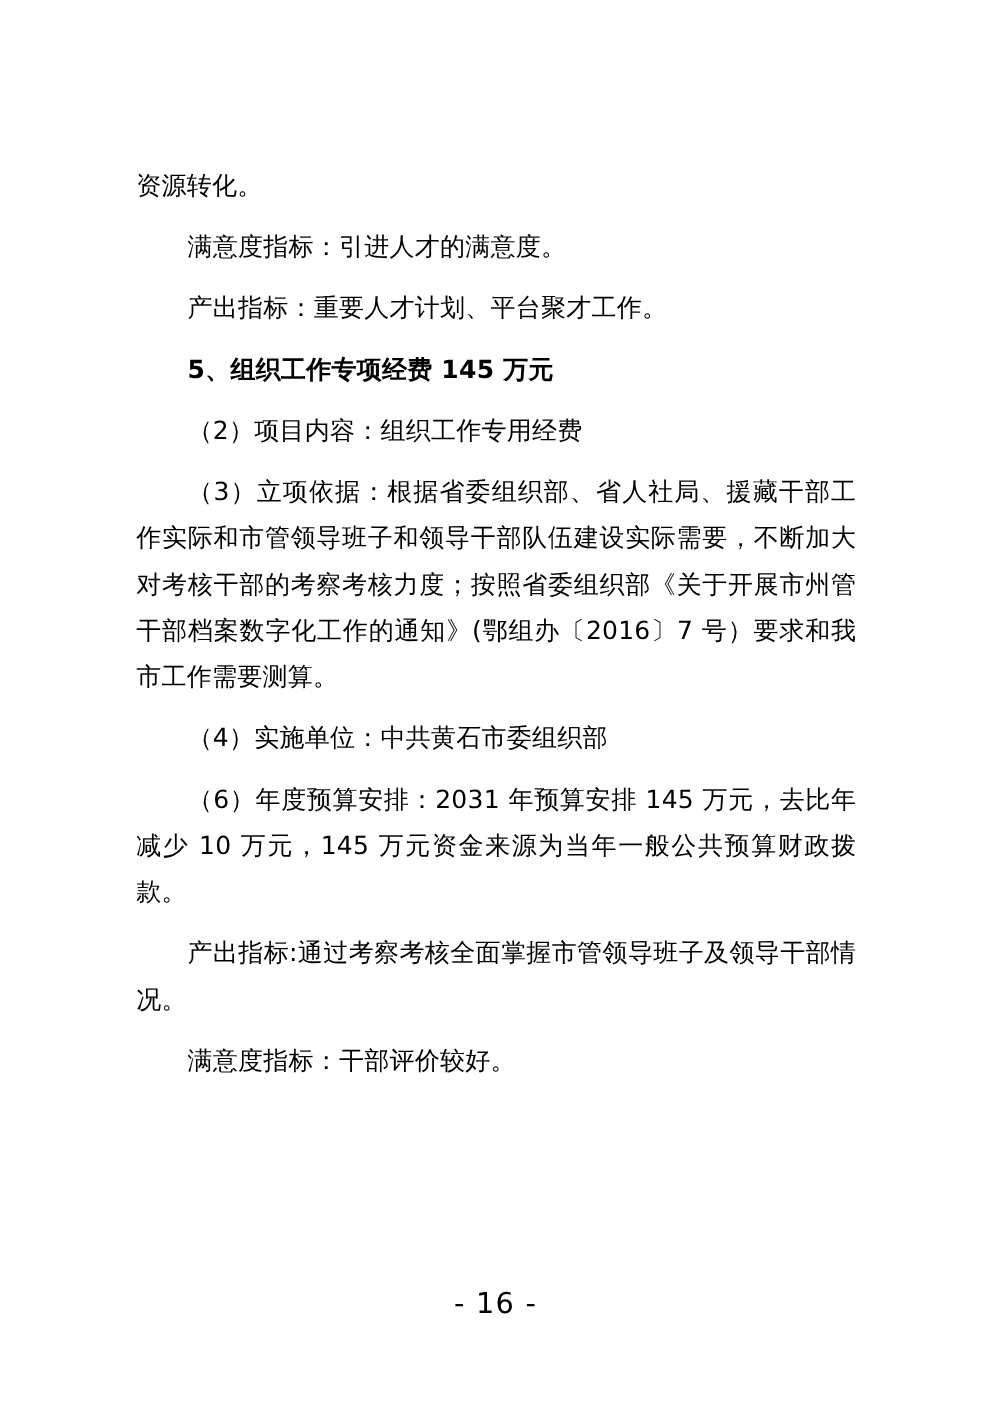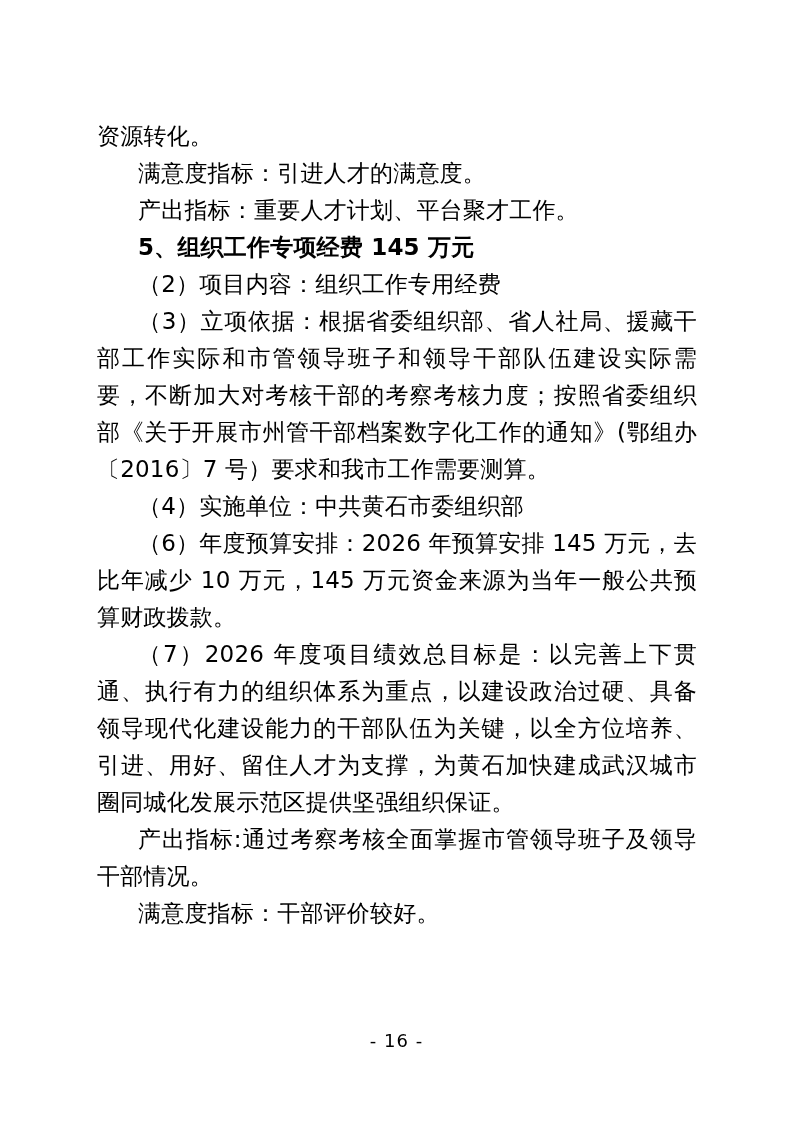--- a/index.html
+++ b/index.html
@@ -19,54 +19,53 @@
     box-sizing: border-box;
     overflow: hidden;
   }
   .content {
     position: absolute;
     left: 97px;
     top: 118px;
     width: 600px;
   }
   .para {
-    font-size: 23px;
+    font-size: 20px;
     line-height: 37px;
     text-align: justify;
     text-justify: inter-ideograph;
-    margin: 0;
+    margin: 12px;
     letter-spacing: 0.2px;
   }
   .indent {
     text-indent: 41px;
   }
   .bold {
     font-weight: bold;
   }
   .pagenum {
     position: absolute;
     left: 0;
     right: 0;
     top: 1030px;
     text-align: center;
-    font-size: 18px;
+    font-size: 23px;
     letter-spacing: 1px;
   }
 </style>
 </head>
 <body>
 
 <div class="page">
   <div class="content">
     <p class="para">资源转化。</p>
     <p class="para indent">满意度指标：引进人才的满意度。</p>
     <p class="para indent">产出指标：重要人才计划、平台聚才工作。</p>
     <p class="para indent bold">5、组织工作专项经费 145 万元</p>
     <p class="para indent">（2）项目内容：组织工作专用经费</p>
     <p class="para indent">（3）立项依据：根据省委组织部、省人社局、援藏干部工作实际和市管领导班子和领导干部队伍建设实际需要，不断加大对考核干部的考察考核力度；按照省委组织部《关于开展市州管干部档案数字化工作的通知》(鄂组办〔2016〕7 号）要求和我市工作需要测算。</p>
     <p class="para indent">（4）实施单位：中共黄石市委组织部</p>
-    <p class="para indent">（6）年度预算安排：2026 年预算安排 145 万元，去比年减少 10 万元，145 万元资金来源为当年一般公共预算财政拨款。</p>
-    <p class="para indent">（7）2026 年度项目绩效总目标是：以完善上下贯通、执行有力的组织体系为重点，以建设政治过硬、具备领导现代化建设能力的干部队伍为关键，以全方位培养、引进、用好、留住人才为支撑，为黄石加快建成武汉城市圈同城化发展示范区提供坚强组织保证。</p>
+    <p class="para indent">（6）年度预算安排：2031 年预算安排 145 万元，去比年减少 10 万元，145 万元资金来源为当年一般公共预算财政拨款。</p>
     <p class="para indent">产出指标:通过考察考核全面掌握市管领导班子及领导干部情况。</p>
     <p class="para indent">满意度指标：干部评价较好。</p>
   </div>
   <div class="pagenum">- 16 -</div>
 </div>
 
 </body></html>

